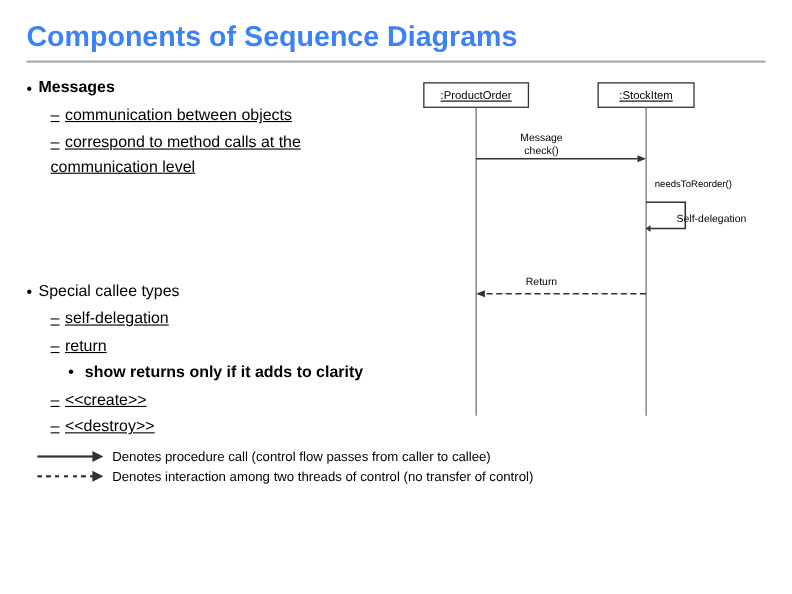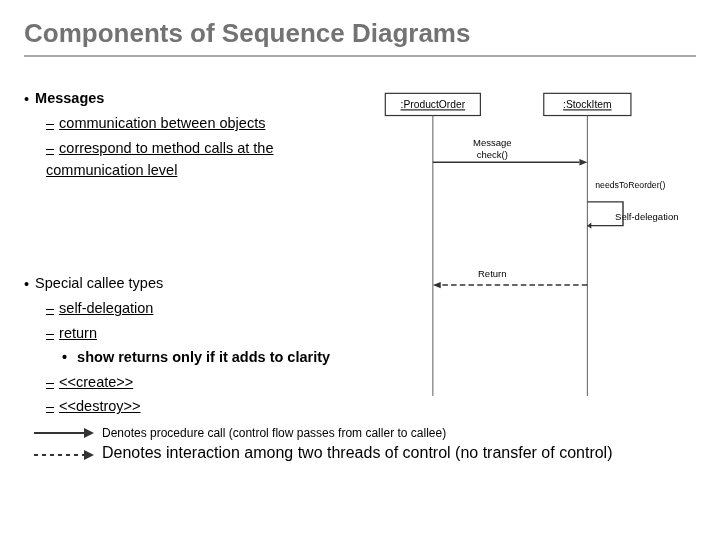--- a/index.html
+++ b/index.html
@@ -14,25 +14,25 @@
 
     .slide {
       width: 720px;
       height: 540px;
       padding: 18px 24px 14px 24px;
       position: relative;
     }
 
     .title {
       font-size: 26px;
-      color: #737373;
+      color: #3b82f6;
       font-weight: bold;
       border-bottom: 2px solid #aaa;
       padding-bottom: 6px;
-      margin-bottom: 30px;
+      margin-bottom: 12px;
     }
 
     .content-area {
       display: flex;
       flex-direction: row;
       width: 100%;
     }
 
     .left-text {
       width: 310px;
@@ -84,21 +84,21 @@
       position: absolute;
       bottom: 10px;
       left: 0;
       right: 0;
       padding: 0 10px;
       font-size: 12px;
     }
 
     .legend-item {
       display: flex;
-      align-items: flex-end;
+      align-items: flex-start;
       margin-bottom: 4px;
     }
 
     .legend-arrow {
       width: 60px;
       height: 14px;
       position: relative;
       margin-right: 8px;
       flex-shrink: 0;
     }
@@ -242,16 +242,16 @@
         <div class="solid-arrow-line"></div>
         <div class="solid-arrow-head"></div>
       </div>
       <span style="font-size:12px;">Denotes procedure call (control flow passes from caller to callee)</span>
     </div>
     <div class="legend-item">
       <div class="legend-arrow">
         <div class="dashed-arrow-line"></div>
         <div class="dashed-arrow-head"></div>
       </div>
-      <span style="font-size:16px;">Denotes interaction among two threads of control (no transfer of control)</span>
+      <span style="font-size:12px;">Denotes interaction among two threads of control (no transfer of control)</span>
     </div>
   </div>
 </div>
 
 </body></html>

